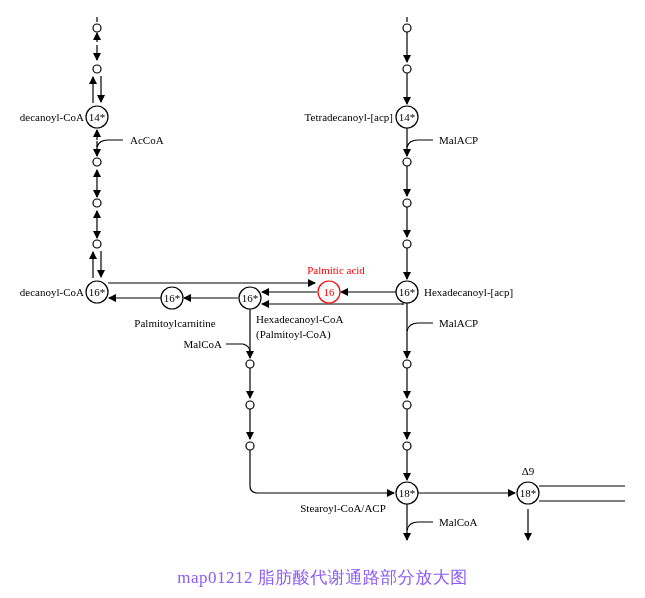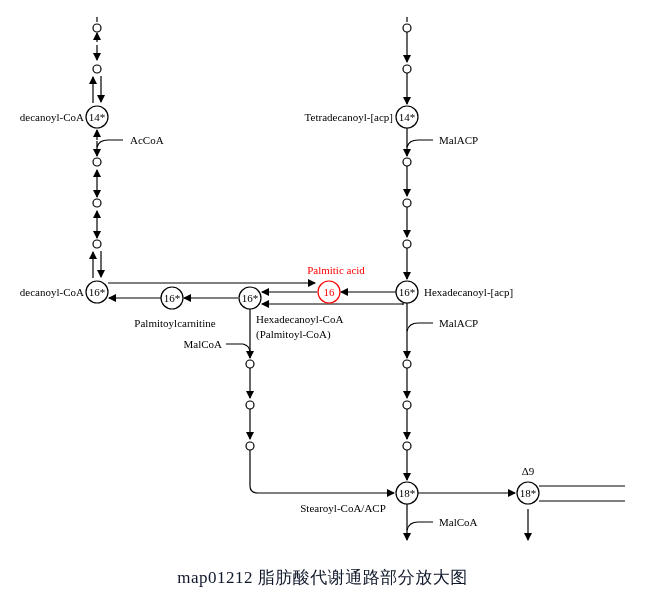--- a/index.html
+++ b/index.html
@@ -1,21 +1,21 @@
 <!DOCTYPE html>
 <html><head>
 <meta charset="utf-8">
 <style>
   html, body { margin:0; padding:0; background:#ffffff; }
   body { width:645px; height:598px; position:relative; overflow:hidden; font-family:"Liberation Serif","DejaVu Serif",serif; }
   #diagram { position:absolute; left:0; top:0; }
   .lbl { font-family:"Liberation Serif","DejaVu Serif",serif; font-size:11px; fill:#000; }
   .red { fill:#ff0000; }
   .node-text { font-family:"Liberation Serif","DejaVu Serif",serif; font-size:11px; text-anchor:middle; dominant-baseline:central; }
-  .caption { position:absolute; left:0; width:645px; top:566px; text-align:center; font-family:"Liberation Serif","DejaVu Serif",serif; font-size:17px; color:#0f172a; letter-spacing:0.5px; }
+  .caption { position:absolute; left:0; width:645px; top:566px; text-align:center; font-family:"Liberation Serif","DejaVu Serif",serif; font-size:17px; color:#8b5cf6; letter-spacing:0.5px; }
 </style>
 </head>
 <body>
 
 <svg id="diagram" width="645" height="598" viewBox="0 0 645 598" xmlns="http://www.w3.org/2000/svg">
   <defs>
     <marker id="ah" markerWidth="8" markerHeight="8" refX="7" refY="4" orient="auto" markerUnits="userSpaceOnUse">
       <path d="M0,0 L8,4 L0,8 Z" fill="#000"></path>
     </marker>
   </defs>

